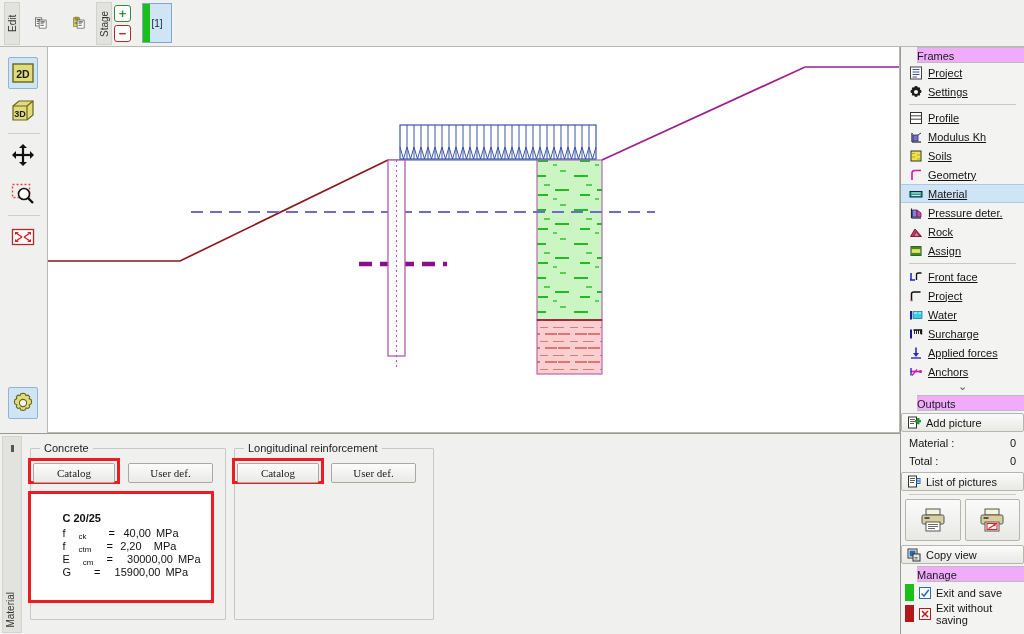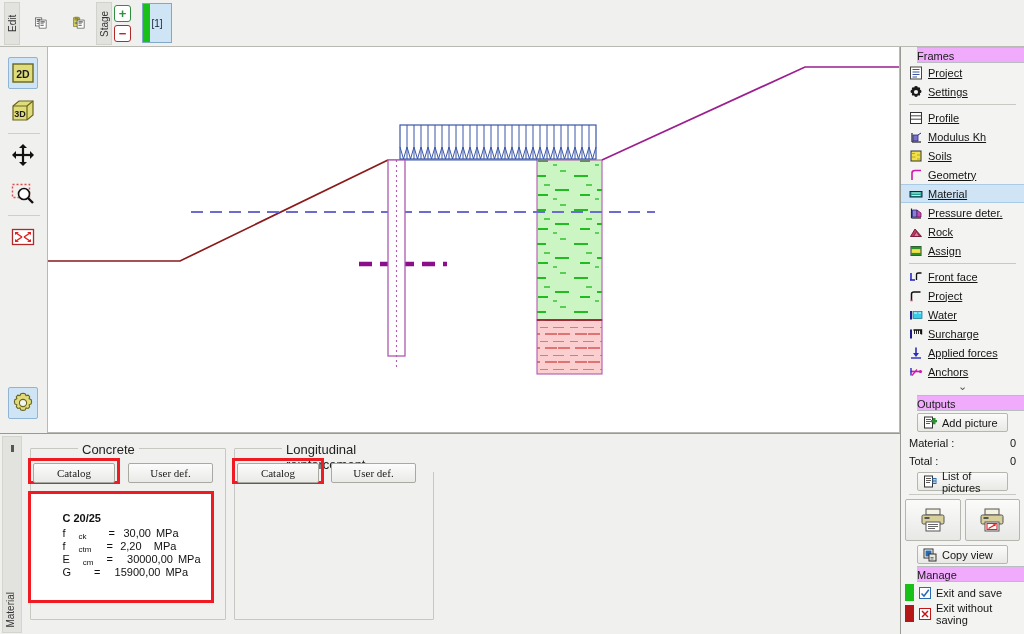--- a/index.html
+++ b/index.html
@@ -85,21 +85,21 @@
     position: absolute; bottom: 4px; left: 2px;
     writing-mode: vertical-rl; transform: rotate(180deg);
     font-size: 10px; color: #333;
   }
   #bottom-vtab .vdot {
     position: absolute; top: 8px; left: 8px; width: 3px; height: 7px; background: #555;
   }
   .gbox { position: absolute; }
   .gbox > .gtitle {
     position: absolute; left: 10px; top: -6px;
-    background: #f0f0ee; padding: 0 4px; font-size: 13px; color: #222; margin-left: 38px;
+    background: #f0f0ee; padding: 0 4px; font-size: 11px; color: #222;
   }
   .gframe {
     position: absolute; left: 0; top: 0; width: 100%; height: 100%;
     border: 1px solid #c8c8c3; border-radius: 1px;
   }
   .winbtn {
     position: absolute; height: 20px;
     background: linear-gradient(#fcfcfc,#e9e9e6);
     border: 1px solid #a9a9a4; border-radius: 2px;
     font-size: 11px; color: #1a1a1a;
@@ -137,21 +137,21 @@
   .sitem.sel { background: #cfe4f5; border-top: 1px solid #a9cbe6; border-bottom: 1px solid #a9cbe6; }
   .sdiv { height: 1px; margin: 3px 8px; background: #c9c9c4; }
   .ico { width: 14px; height: 14px; flex: 0 0 14px; display: block; }
   .chev { text-align: center; font-size: 11px; color: #555; height: 14px; line-height: 10px; }
   .kvrow {
     position: relative; height: 18px; font-size: 11px; color: #141414;
     padding-left: 8px; line-height: 18px;
   }
   .kvrow .val { position: absolute; right: 8px; top: 0; }
   .sbtn {
-    margin: 2px 16px; height: 19px;
+    margin: 2px 0; height: 19px;
     background: linear-gradient(#fbfbfa,#e8e8e5);
     border: 1px solid #b6b6b1; border-radius: 2px;
     display: flex; align-items: center; gap: 5px; padding-left: 5px;
     font-size: 11px; color: #141414;
   }
   .printrow { display: flex; gap: 4px; margin: 4px; }
   .printbtn {
     flex: 1; height: 42px;
     background: linear-gradient(#fbfbfa,#e8e8e5);
     border: 1px solid #b6b6b1; border-radius: 2px;
@@ -384,21 +384,21 @@
     <div class="winbtn" style="left:128px; top:29px; width:85px;">
       <span>User def.</span>
     </div>
 
     <div class="infobox" style="left:28px; top:57px; width:186px; height:112px;">
       <div class="infoline" style="left:7px; top:6px;">
         <b>C 20/25</b>
       </div>
 
       <div class="infoline" style="left:7px; top:21px;">
-        <span>f</span><sub>ck</sub><span style="display:inline-block;width:22px"></span><span>=</span><span style="display:inline-block;width:36px;text-align:right">30,00</span><span style="display:inline-block;width:5px"></span><span>MPa</span>
+        <span>f</span><sub>ck</sub><span style="display:inline-block;width:22px"></span><span>=</span><span style="display:inline-block;width:36px;text-align:right">40,00</span><span style="display:inline-block;width:5px"></span><span>MPa</span>
       </div>
 
       <div class="infoline" style="left:7px; top:34px;">
         <span>f</span><sub>ctm</sub><span style="display:inline-block;width:15px"></span><span>=</span><span style="display:inline-block;width:36px;text-align:center">2,20</span><span style="display:inline-block;width:5px"></span><span>MPa</span>
       </div>
 
       <div class="infoline" style="left:7px; top:47px;">
         <span>E</span><sub>cm</sub><span style="display:inline-block;width:13px"></span><span>=</span><span style="display:inline-block;width:60px;text-align:right">30000,00</span><span style="display:inline-block;width:5px"></span><span>MPa</span>
       </div>
 

